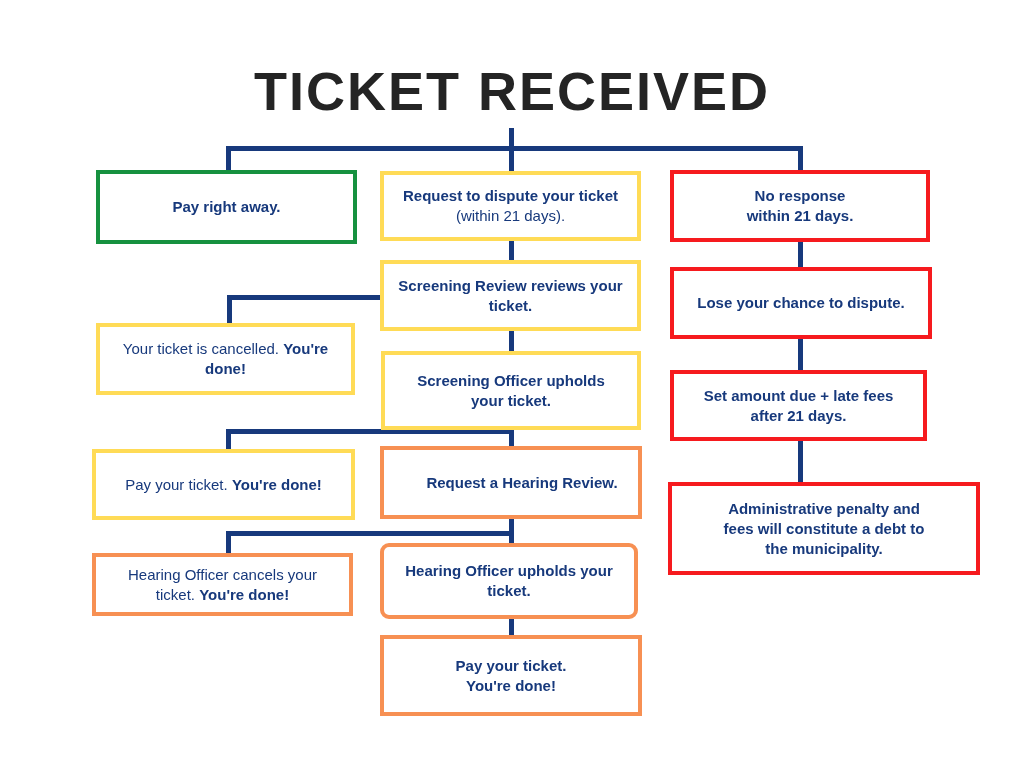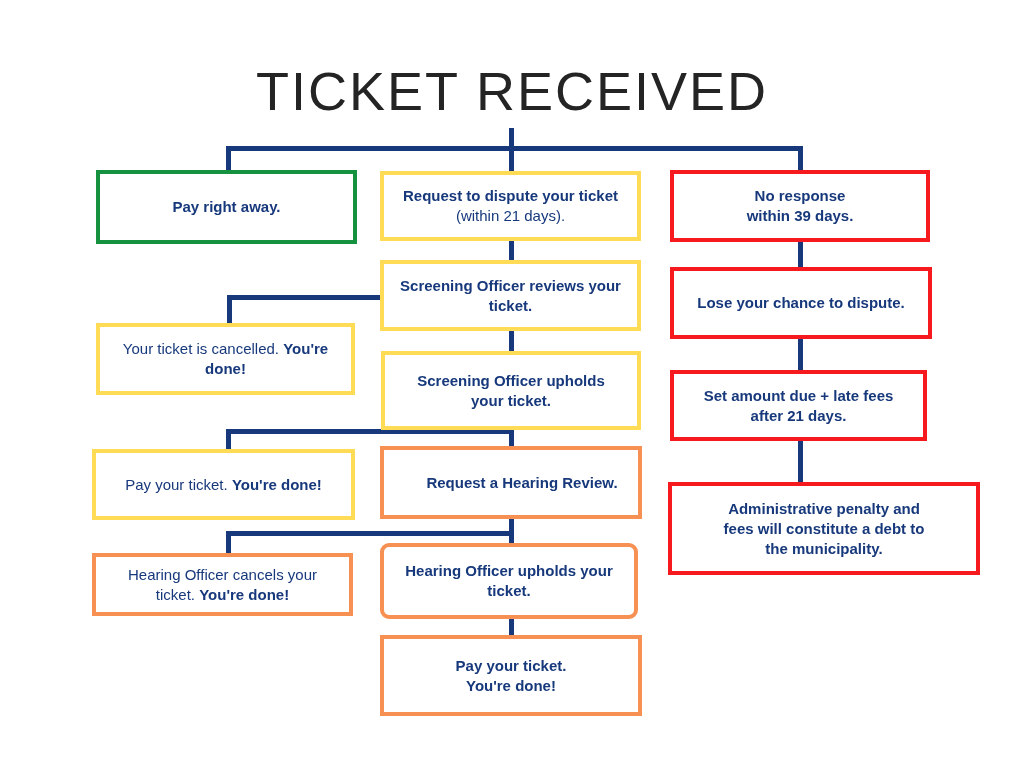--- a/index.html
+++ b/index.html
@@ -2,21 +2,21 @@
 <html style="--navy: #17397C; --title-color: #242424; --green: #16913F; --yellow: #FFDB56; --orange: #F79053; --red: #F61A1E;"><head>
 <meta charset="utf-8">
 <style>
   html,body{margin:0;padding:0;background:#ffffff;}
   #canvas{
     position:relative;width:1024px;height:768px;background:#fff;overflow:hidden;
     font-family:"Liberation Sans", sans-serif;
   }
   #title{
     position:absolute;left:0;top:58px;width:1024px;height:66px;line-height:66px;
-    text-align:center;font-size:54px;font-weight:normal;letter-spacing:2px;
+    text-align:center;font-size:54px;font-weight:bold;letter-spacing:2px;
     color:var(--title-color);white-space:nowrap;
   }
   .line{position:absolute;background:var(--navy);z-index:1;}
   .box{
     position:absolute;box-sizing:border-box;background:#fff;z-index:2;
     display:flex;flex-direction:column;align-items:center;justify-content:center;
     text-align:center;color:var(--navy);font-size:15px;line-height:20px;
     padding:4px 10px;
   }
   .box span{white-space:pre-line;}
@@ -104,42 +104,42 @@
   <div class="box orange" id="hearing-cancels">
     <div><span>Hearing Officer cancels your
 ticket. </span><span class="b">You're done!</span></div>
   </div>
 
   <div class="box yellow" id="request-dispute">
     <span class="b blk">Request to dispute your ticket</span>
     <span class="blk">(within 21 days).</span>
   </div>
   <div class="box yellow" id="screening-reviews">
-    <span class="b">Screening Officer reviews your
+    <span class="b">Screening Review reviews your
 ticket.</span>
   </div>
   <div class="box yellow" id="screening-upholds">
     <span class="b">Screening Officer upholds
 your ticket.</span>
   </div>
   <div class="box orange" id="request-hearing">
     <span class="b">Request a Hearing Review.</span>
   </div>
   <div class="box orange" id="hearing-upholds">
     <span class="b">Hearing Officer upholds your
 ticket.</span>
   </div>
   <div class="box orange" id="pay-ticket-final">
     <span class="b">Pay your ticket.
 You're done!</span>
   </div>
 
   <div class="box red" id="no-response">
     <span class="b">No response
-within 39 days.</span>
+within 21 days.</span>
   </div>
   <div class="box red" id="lose-chance">
     <span class="b">Lose your chance to dispute.</span>
   </div>
   <div class="box red" id="set-amount">
     <span class="b">Set amount due + late fees
 after 21 days.</span>
   </div>
   <div class="box red" id="admin-penalty">
     <span class="b">Administrative penalty and

